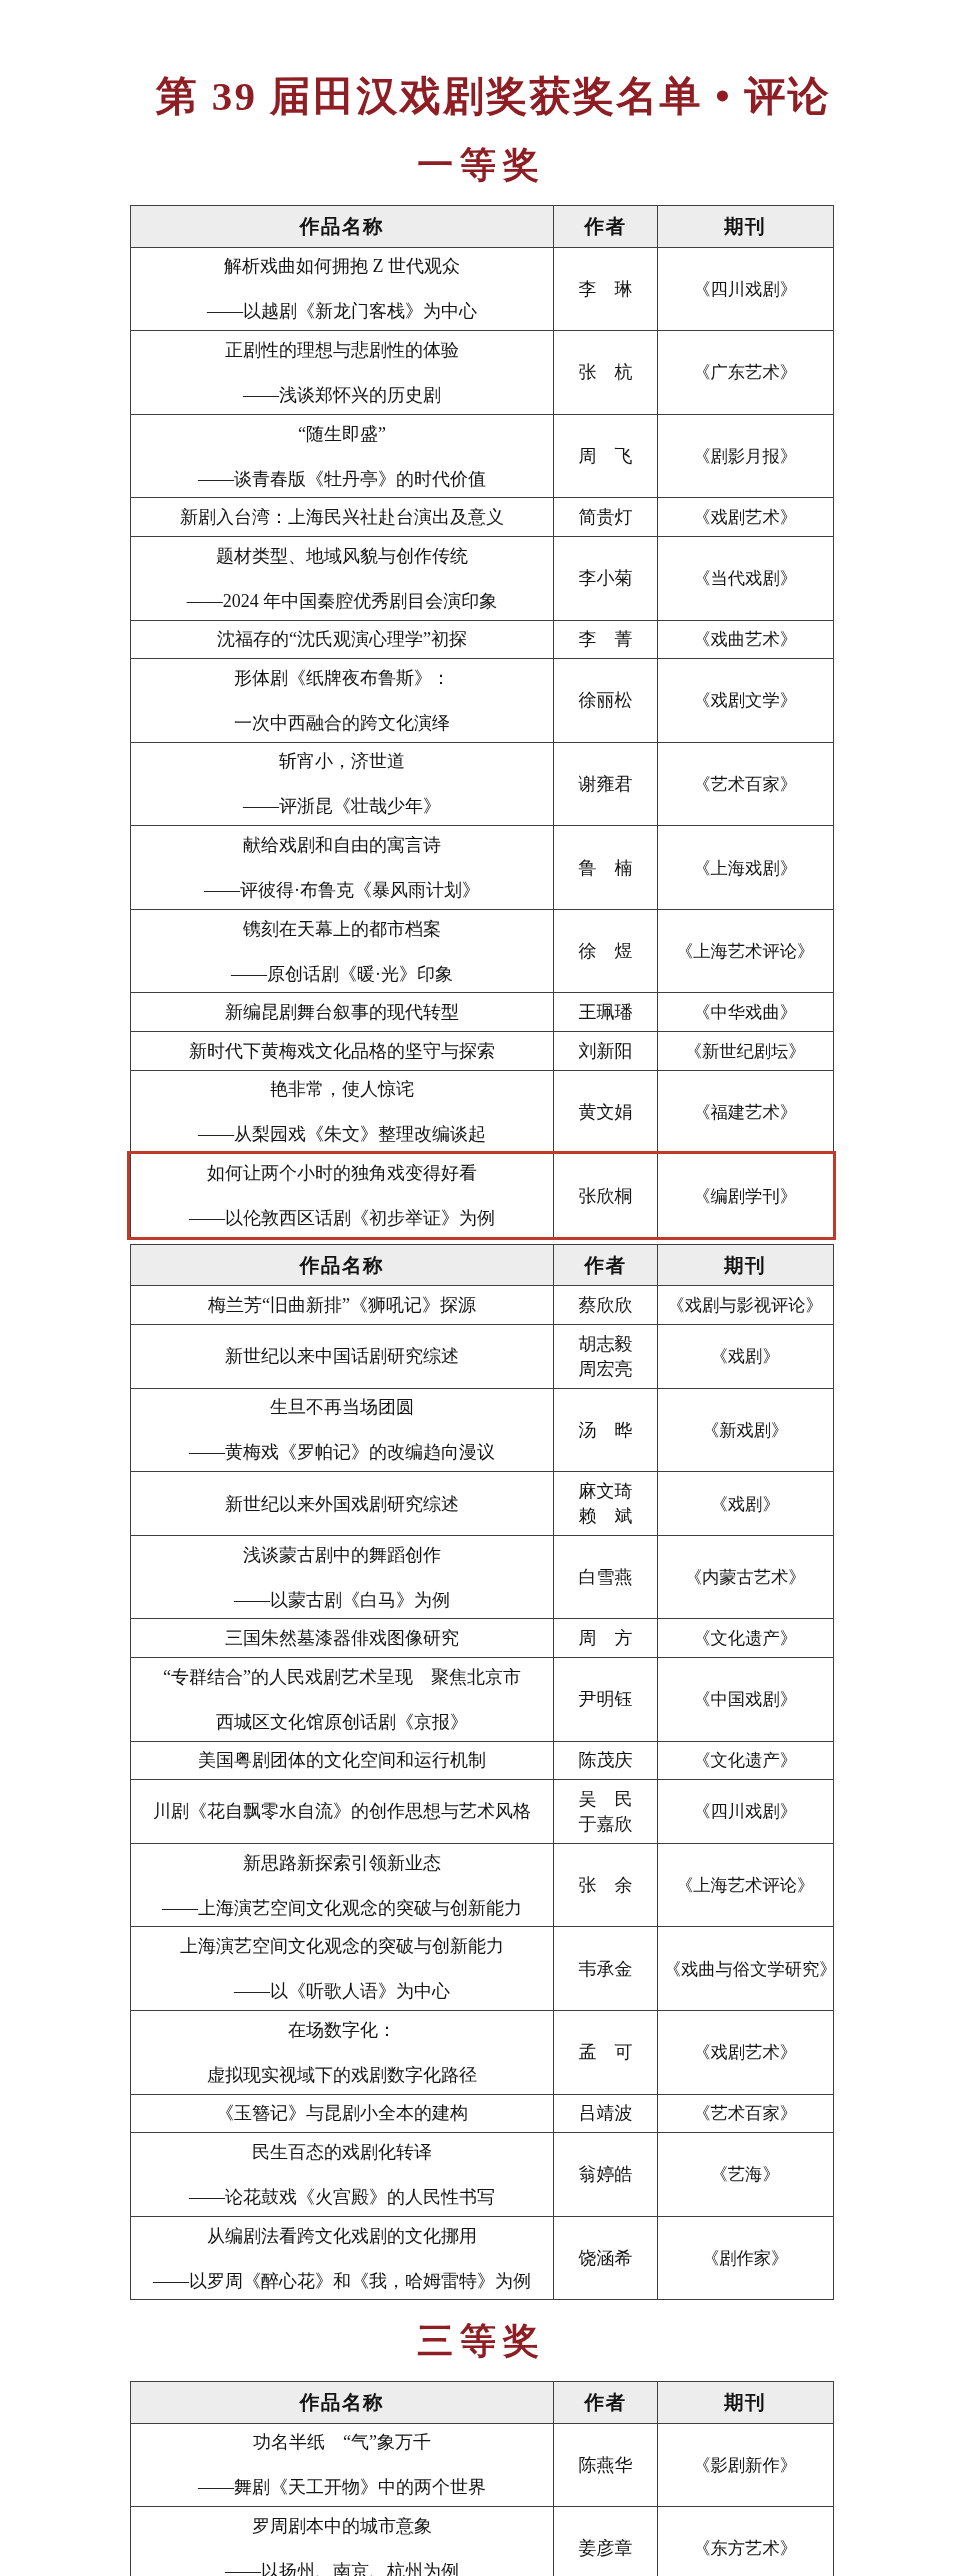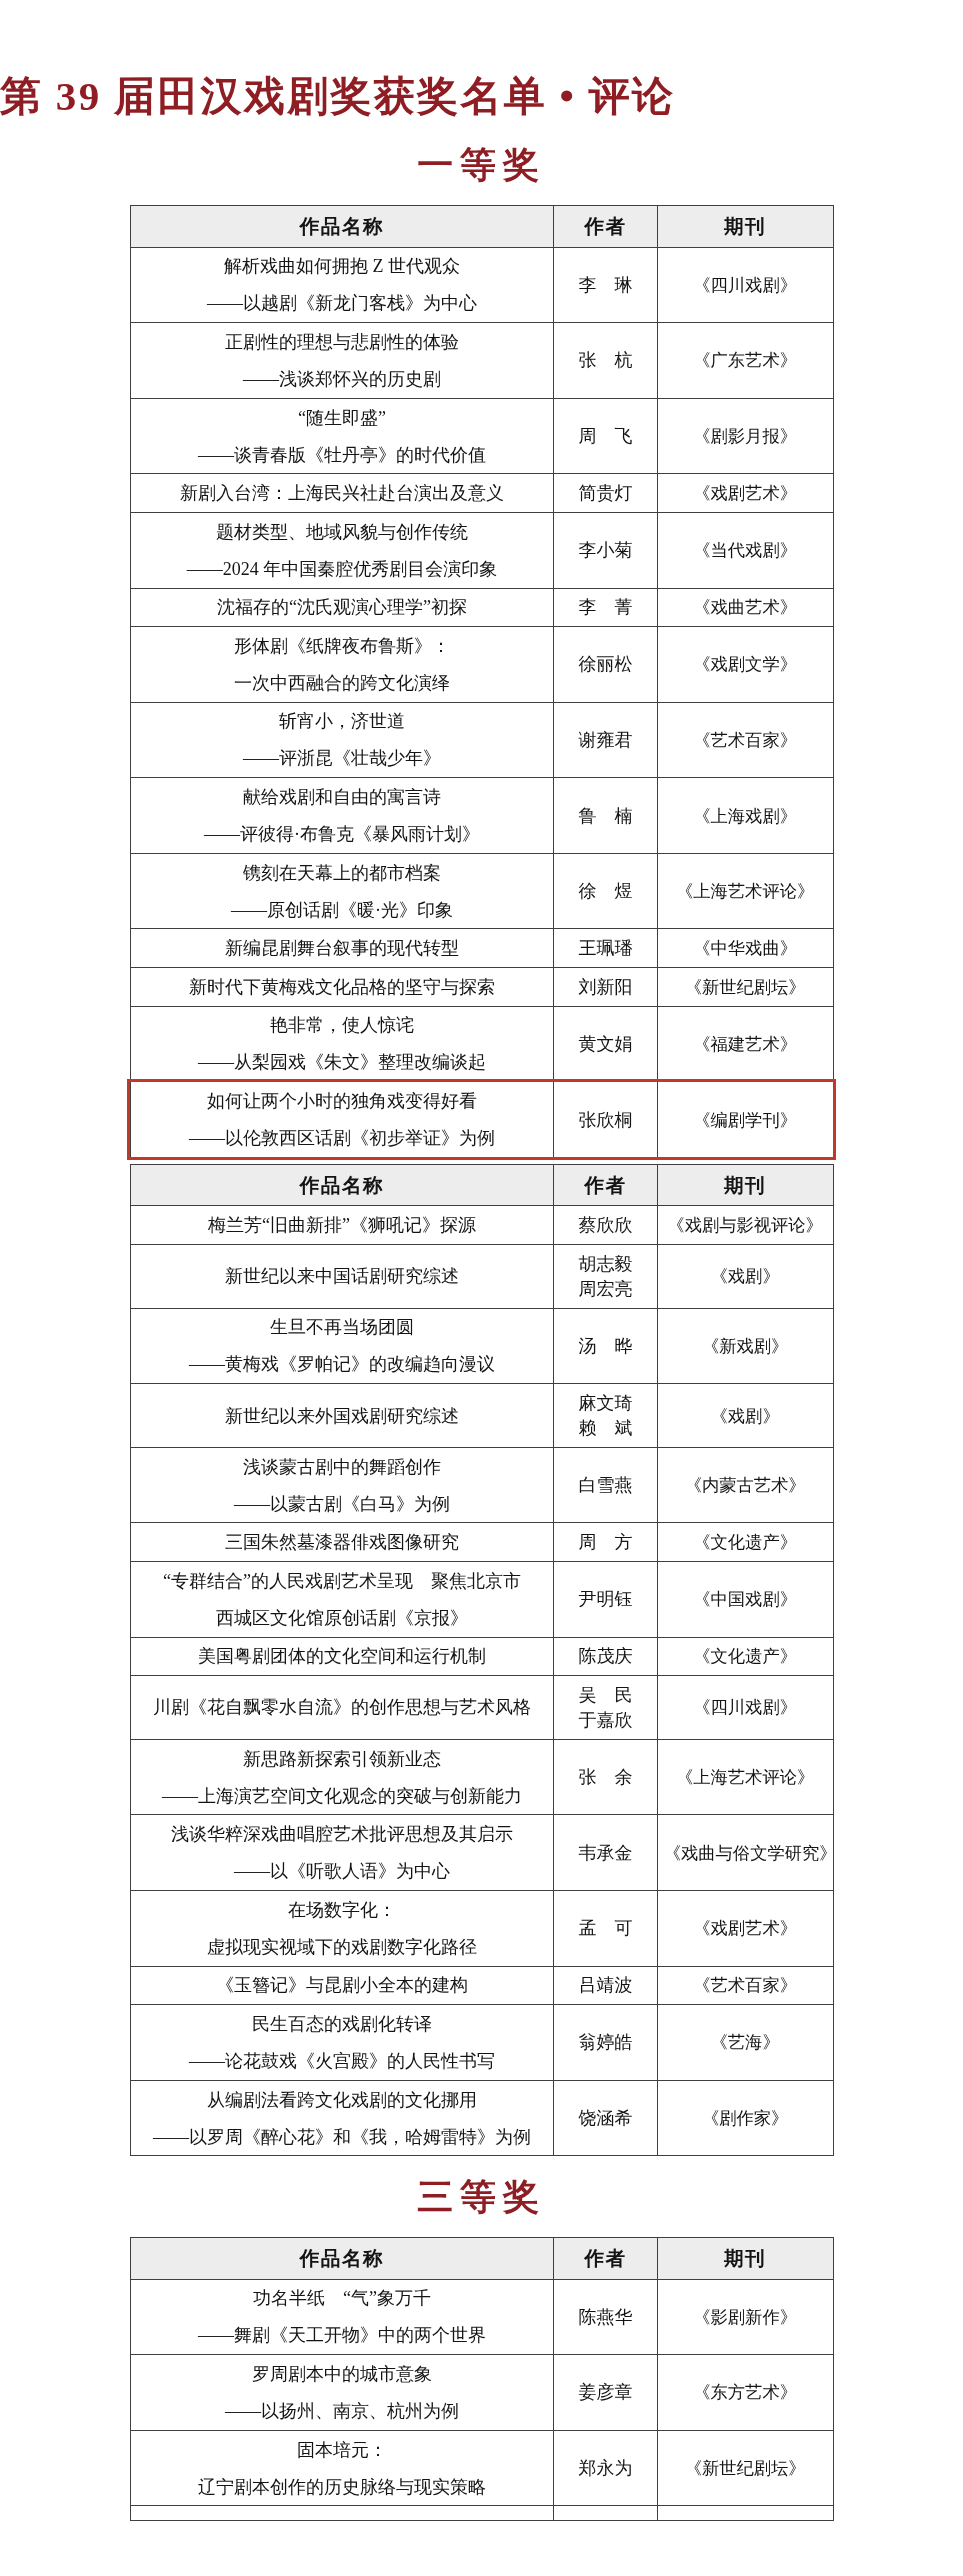--- a/index.html
+++ b/index.html
@@ -20,26 +20,27 @@
     color: #141414;
   }
   .page {
     position: relative;
     width: 963px;
     min-height: 2576px;
     padding: 69px 0 83px 0;
   }
   .doc-title {
     margin: 0 auto 4.5px auto;
-    text-align: left;
+    text-align: center;
     color: var(--accent);
     font-size: 41px;
     font-weight: 700;
     letter-spacing: 2.3px;
     line-height: 1.35;
+    padding-left: 24px;
   }
   .section-heading {
     text-align: center;
     color: var(--accent);
     font-size: 36px;
     font-weight: 700;
     letter-spacing: 6.8px;
     margin: 16.6px 0 15px 0;
   }
   table.awards-table {
@@ -60,21 +61,21 @@
     padding: 6.8px 3px;
     letter-spacing: 1.5px;
   }
   .awards-table td {
     font-size: 18px;
     padding: 6.8px 6px;
   }
   col.c-work   { width: 60.3%; }
   col.c-author { width: 14.7%; }
   col.c-journal{ width: 25%; }
-  .work-cell .line + .line   { margin-top: 13px; }
+  .work-cell .line + .line   { margin-top: 21px; }
   .author-cell .aline + .aline { margin-top: 1px; }
   .journal-cell .jname {
     font-size: 17.3px;
     white-space: nowrap;
   }
   tr.highlight {
     outline: 3px solid var(--highlight);
     outline-offset: 0px;
   }
 </style>
@@ -393,21 +394,21 @@
             </td>
             <td class="author-cell">
               <div class="aline">张　余</div>
             </td>
             <td class="journal-cell">
               <div class="jname">《上海艺术评论》</div>
             </td>
           </tr>
           <tr class="award-row">
             <td class="work-cell">
-              <div class="line">浅谈华粹深戏曲唱腔艺术批评思想及其启示</div>
+              <div class="line">上海演艺空间文化观念的突破与创新能力</div>
               <div class="line">——以《听歌人语》为中心</div>
             </td>
             <td class="author-cell">
               <div class="aline">韦承金</div>
             </td>
             <td class="journal-cell">
               <div class="jname">《戏曲与俗文学研究》</div>
             </td>
           </tr>
           <tr class="award-row">

